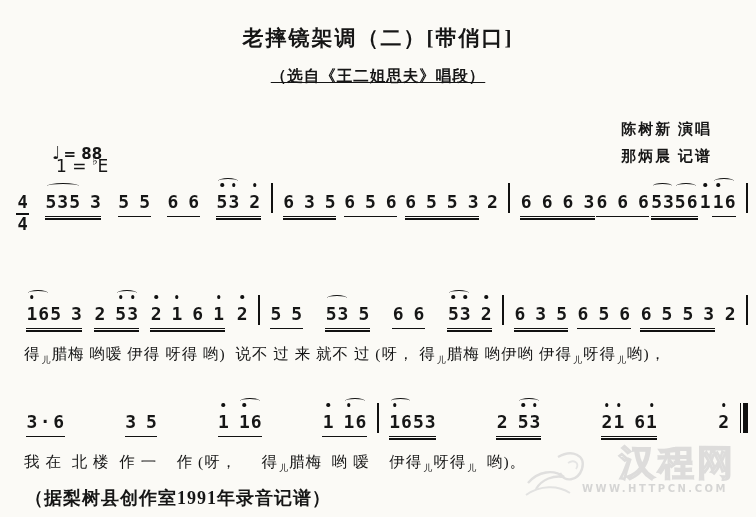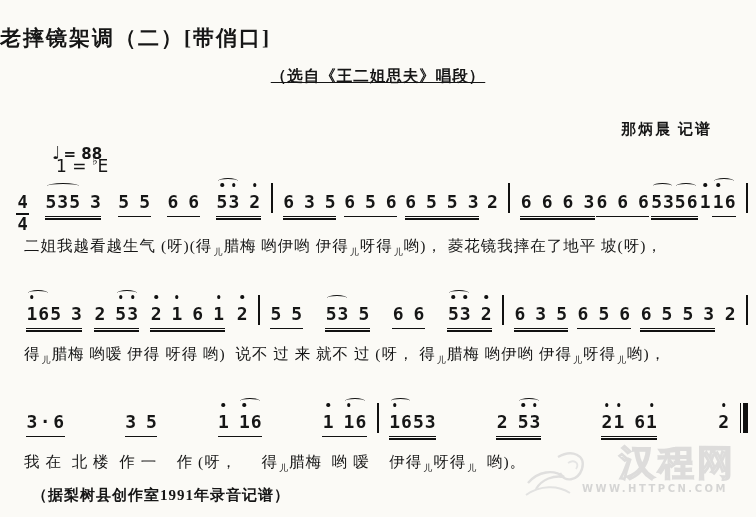--- a/index.html
+++ b/index.html
@@ -3,21 +3,21 @@
 <meta charset="utf-8">
 <style>
   html,body{margin:0;padding:0;}
   .sheet{
     position:relative; width:756px; height:517px;
     background:#fbfaf6;
     font-family:"Liberation Serif", serif;
     color:#161616; overflow:hidden;
   }
   
-  .title{position:absolute; top:24px; left:0; right:0; text-align:left;
+  .title{position:absolute; top:24px; left:0; right:0; text-align:center;
          font-size:21px; font-weight:700; letter-spacing:2px;}
   .subtitle{position:absolute; top:66px; left:0; right:0; text-align:center;
          font-size:15.5px; font-weight:700; letter-spacing:1px;text-decoration:underline;}
   
   .keysig{position:absolute; top:106px; left:56px; font-size:17px; font-weight:400;
           font-family:"DejaVu Sans", sans-serif;margin-top:48px;}
   .keysig sup{font-size:12px;}
   .tempo{position:absolute; top:142px; left:52px; font-size:15px; font-weight:700;
          font-family:"DejaVu Sans", sans-serif;text-align:right;}
   .tempo .note-glyph{font-size:18px; margin-right:3px;}
@@ -48,21 +48,21 @@
   .slur{position:relative; display:inline-block;}
   .slur::before{content:""; position:absolute; left:2px; right:2px; top:-8px;
       height:5px; border-top:1.7px solid #111;
       border-radius:100% 100% 0 0 / 100% 100% 0 0;}
   .slur.hi::before{top:-13px;}
   
   .lyrics{position:absolute; left:24px; right:6px; font-size:15.5px;
           letter-spacing:1px; white-space:pre; font-weight:500;}
   .er{font-size:9px; vertical-align:-4px; margin-left:1px;}
   
-  .footer{position:absolute; top:486px; left:32px; font-size:15px; font-weight:700;
+  .footer{position:absolute; top:486px; left:25px; font-size:18px; font-weight:700;
           letter-spacing:1px;}
   
   .watermark{position:absolute; right:2px; bottom:2px; width:230px; height:76px;
              opacity:.75; pointer-events:none;}
   .wm-art{position:absolute; left:0; top:4px;}
   .wm-text{position:absolute; left:62px; top:0; font-size:36px; font-weight:800;
            font-family:"DejaVu Sans", sans-serif; letter-spacing:3px;
            color:#fbfaf6; -webkit-text-stroke:1.5px #d3d3d3; text-shadow:0 0 1px #e2e2e2;margin-left:33px;}
   .wm-url{position:absolute; left:58px; top:44px; font-size:10px; font-weight:700;
           font-family:"DejaVu Sans", sans-serif; color:#c9c9c9; letter-spacing:2.5px;}
@@ -73,20 +73,21 @@
 <div class="sheet">
 
   <div class="title">老摔镜架调（二）[带俏口]</div>
   <div class="subtitle">（选自《王二姐思夫》唱段）</div>
 
   <div class="keysig"><span>1 = </span><sup>♭</sup><span>E</span></div>
 
   <div class="tempo"><span class="note-glyph">♩</span><span>= 88</span></div>
 
   <div class="credits">
+    <div>陈树新 演唱</div>
     <div>那炳晨 记谱</div>
   </div>
 
   <div id="score">
       <div class="score-line" style="top: 178px;">
         <div class="timesig">
           <span>4</span>
           <span class="fracbar"></span>
           <span>4</span>
         </div>
@@ -150,21 +151,20 @@
           <span class="grp ul2"><span class="tk"><i class="od"></i>2</span><span class="tk"><i class="od"></i>1</span><span class="gap"></span><span class="tk">6</span><span class="tk"><i class="od"></i>1</span></span>
           <span class="grp ul0"><span class="tk"><i class="od"></i>2</span></span>
         </div>
         <div class="endbar">
           <div class="thin"></div>
           <div class="thick"></div>
         </div>
       </div>
     </div>
 
-  <div class="lyrics" id="lyr0" style="top: 236px;">二姐我越看越生气 (呀)(得<span class="er">儿</span>腊梅 哟伊哟 伊得<span class="er">儿</span>呀得<span class="er">儿</span>哟)， 菱花镜我摔在了地平 坡(呀)，</div>
   <div class="lyrics" id="lyr1" style="top: 344px;">得<span class="er">儿</span>腊梅 哟嗳 伊得 呀得 哟)  说不 过 来 就不 过 (呀， 得<span class="er">儿</span>腊梅 哟伊哟 伊得<span class="er">儿</span>呀得<span class="er">儿</span>哟)，</div>
   <div class="lyrics" id="lyr2" style="top: 452px;">我 在  北 楼  作 一    作 (呀，     得<span class="er">儿</span>腊梅  哟 嗳    伊得<span class="er">儿</span>呀得<span class="er">儿</span>  哟)。</div>
 
   <div class="footer">（据梨树县创作室1991年录音记谱）</div>
 
   <div class="watermark">
     <svg class="wm-art" width="70" height="66" viewBox="0 0 70 66">
       <path d="M4 40 C14 28, 30 26, 40 34 C30 32, 18 36, 12 46" fill="none" stroke="#d7d7d7" stroke-width="2.4"></path>
       <path d="M2 52 C16 42, 34 42, 46 50" fill="none" stroke="#dadada" stroke-width="2"></path>
       <path d="M34 14 C48 6, 62 12, 58 26 C54 38, 40 40, 36 30" fill="none" stroke="#d7d7d7" stroke-width="2.4"></path>

